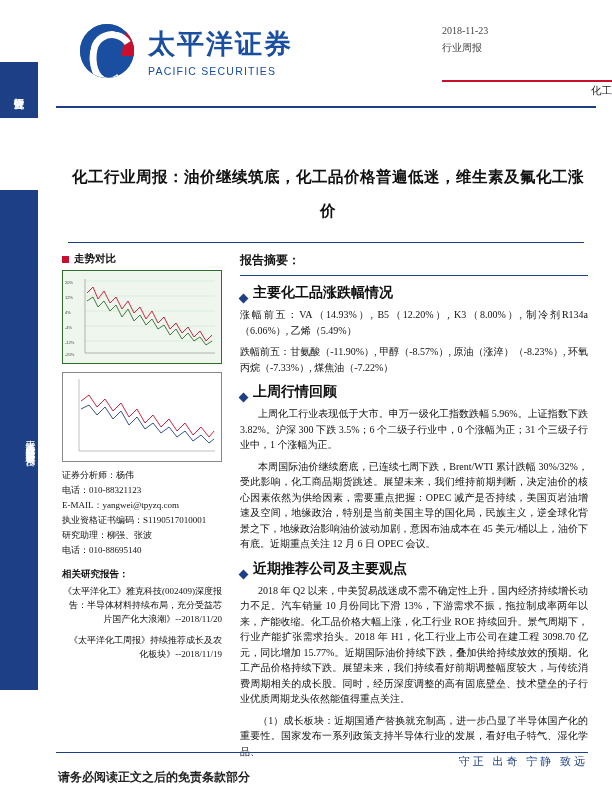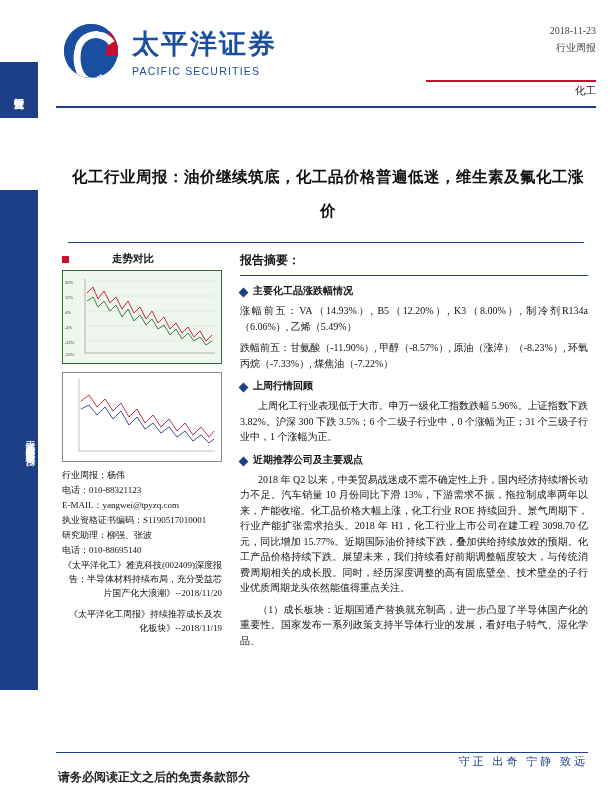--- a/index.html
+++ b/index.html
@@ -36,21 +36,21 @@
   .band-long-text{
     position:absolute;left:0;top:200px;width:38px;height:480px;
     color:#fff;font-size:10px;line-height:15px;
     writing-mode:vertical-rl;text-orientation:upright;
     display:flex;align-items:flex-start;justify-content:center;
     letter-spacing:1px;
   }
 
   
   .header{
-    position:absolute;left:56px;top:18px;width:540px;height:78px;
+    position:absolute;left:72px;top:18px;width:540px;height:78px;
   }
   .logo-wrap{position:absolute;left:8px;top:6px;display:flex;align-items:center;}
   .logo-mark{
     width:54px;height:54px;border-radius:50%;
     background:#1a4ea0;position:relative;overflow:hidden;
     box-shadow:inset 0 0 0 2px #1a4ea0;
   }
   .logo-mark:after{
     content:"";position:absolute;left:9px;top:7px;width:30px;height:40px;
     border:7px solid #ffffff;border-radius:50% 50% 50% 50%/40% 40% 60% 60%;
@@ -64,21 +64,21 @@
   .logo-text{margin-left:14px;}
   .logo-cn{
     font-size:27px;font-weight:bold;color:#1a4ea0;letter-spacing:2px;
     font-family:"Liberation Serif", serif;
   }
   .logo-en{
     font-size:10.5px;color:#1a4ea0;letter-spacing:1.2px;margin-top:3px;
     font-family:"Liberation Sans", sans-serif;
   }
   .hdr-right{
-    position:absolute;right:0;top:4px;width:170px;text-align:right;
+    position:absolute;right:0;top:4px;width:170px;
     font-size:10px;color:#333;line-height:17px;
   }
   .hdr-right .dt{color:#444;}
   .hdr-right .ind{color:#444;}
   .hdr-right .rate{color:#c8102e;font-weight:bold;}
   .hdr-rule{
     position:absolute;right:0;top:62px;width:170px;height:2px;background:#c8102e;
   }
   .hdr-sector{
     position:absolute;right:0;top:66px;width:170px;text-align:right;
@@ -99,21 +99,20 @@
     position:absolute;left:68px;top:242px;width:516px;height:1px;background:#1d3f86;
   }
 
   
   .col-left{
     position:absolute;left:62px;top:252px;width:160px;
   }
   .sec-head{
     display:flex;align-items:center;font-size:10.5px;font-weight:bold;color:#111;
     margin-bottom:4px;
-    gap:38px;
   }
   .sec-sq{width:7px;height:7px;background:#c8102e;margin-right:5px;}
   .chart-box{
     width:158px;height:92px;border:1px solid #2f6d2f;background:#eef6ee;
     position:relative;overflow:hidden;margin-bottom:6px;
   }
   .chart-box2{
     width:158px;height:88px;border:1px solid #888;background:#ffffff;
     position:relative;overflow:hidden;margin-top:8px;margin-bottom:6px;
   }
@@ -125,21 +124,21 @@
 
   
   .col-right{
     position:absolute;left:240px;top:252px;width:348px;
   }
   .sum-head{
     font-size:12px;font-weight:bold;color:#111;margin-bottom:6px;
   }
   .sum-rule{width:348px;height:1px;background:#1d3f86;margin-bottom:8px;}
   .bullet{
-    display:flex;align-items:center;font-size:10px;font-weight:bold;
+    display:flex;align-items:flex-end;font-size:14px;font-weight:bold;
     margin:8px 0 5px 0;
   }
   .dia{
     width:7px;height:7px;background:#1d3f86;transform:rotate(45deg);
     margin:3px 6px 0 0;flex:none;
   }
   .para{
     font-size:10px;line-height:15.5px;color:#111;text-align:justify;
     text-indent:18px;margin-bottom:6px;
   }
@@ -224,48 +223,50 @@
       <svg width="158" height="88" viewBox="0 0 158 88">
         <rect x="0" y="0" width="158" height="88" fill="#ffffff"></rect>
         <line x1="16" y1="6" x2="16" y2="78" stroke="#999" stroke-width="0.6"></line>
         <line x1="16" y1="78" x2="152" y2="78" stroke="#999" stroke-width="0.6"></line>
         <polyline fill="none" stroke="#c8102e" stroke-width="0.9" points="18,28 26,22 34,34 42,26 50,38 58,30 66,44 74,36 82,50 90,42 98,54 106,46 114,58 122,50 130,62 138,54 146,64 151,58"></polyline>
         <polyline fill="none" stroke="#1d3f86" stroke-width="0.9" points="18,36 26,32 34,42 42,34 50,46 58,38 66,52 74,44 82,56 90,50 98,60 106,54 114,64 122,58 130,68 138,62 146,70 151,66"></polyline>
       </svg>
     </div>
 
     <div class="meta-block">
-      <div>行业周报：杨伟</div>
+      <div>证券分析师：杨伟</div>
       <div>电话：010-88321123</div>
       <div>E-MAIL：yangwei@tpyzq.com</div>
       <div>执业资格证书编码：S1190517010001</div>
       <div>研究助理：柳强、张波</div>
       <div>电话：010-88695140</div>
     </div>
 
+    <div class="rel-head">相关研究报告：</div>
     <div class="rel-item">《太平洋化工》雅克科技(002409)深度报告：半导体材料持续布局，充分受益芯片国产化大浪潮》--2018/11/20</div>
     <div class="rel-item">《太平洋化工周报》持续推荐成长及农化板块》--2018/11/19</div>
   </div>
 
   <div class="col-right">
     <div class="sum-head">报告摘要：</div>
     <div class="sum-rule"></div>
 
     <div class="bullet">
       <span class="dia"></span>
       <span>主要化工品涨跌幅情况</span>
     </div>
     <div class="para noind">涨幅前五：VA（14.93%）, B5（12.20%）, K3（8.00%）, 制冷剂R134a（6.06%）, 乙烯（5.49%）</div>
     <div class="para noind">跌幅前五：甘氨酸（-11.90%）, 甲醇（-8.57%）, 原油（涨淬）（-8.23%）, 环氧丙烷（-7.33%）, 煤焦油（-7.22%）</div>
 
     <div class="bullet">
       <span class="dia"></span>
       <span>上周行情回顾</span>
     </div>
     <div class="para">上周化工行业表现低于大市。申万一级化工指数跌幅 5.96%。上证指数下跌 3.82%。沪深 300 下跌 3.5%；6 个二级子行业中，0 个涨幅为正；31 个三级子行业中，1 个涨幅为正。</div>
+    <div class="para">本周国际油价继续磨底，已连续七周下跌，Brent/WTI 累计跌幅 30%/32%，受此影响，化工商品期货跳述。展望未来，我们维持前期判断，决定油价的核心因素依然为供给因素，需要重点把握：OPEC 减产是否持续，美国页岩油增速及空间，地缘政治，特别是当前美国主导的国化局，民族主义，逆全球化背景之下，地缘政治影响油价波动加剧，意因布油成本在 45 美元/桶以上，油价下有底。近期重点关注 12 月 6 日 OPEC 会议。</div>
 
     <div class="bullet">
       <span class="dia"></span>
       <span>近期推荐公司及主要观点</span>
     </div>
     <div class="para">2018 年 Q2 以来，中美贸易战迷成不需不确定性上升，国内经济持续增长动力不足。汽车销量 10 月份同比下滑 13%，下游需求不振，拖拉制成率两年以来，产能收缩。化工品价格大幅上涨，化工行业 ROE 持续回升。景气周期下，行业产能扩张需求抬头。2018 年 H1，化工行业上市公司在建工程 3098.70 亿元，同比增加 15.77%。近期国际油价持续下跌，叠加供给持续放效的预期。化工产品价格持续下跌。展望未来，我们持续看好前期调整幅度较大，与传统消费周期相关的成长股。同时，经历深度调整的高有固底壁垒、技术壁垒的子行业优质周期龙头依然能值得重点关注。</div>
     <div class="para">（1）成长板块：近期国通产替换就充制高，进一步凸显了半导体国产化的重要性。国家发布一系列政策支持半导体行业的发展，看好电子特气、湿化学品、</div>
   </div>
 
   <div class="footer-rule"></div>

